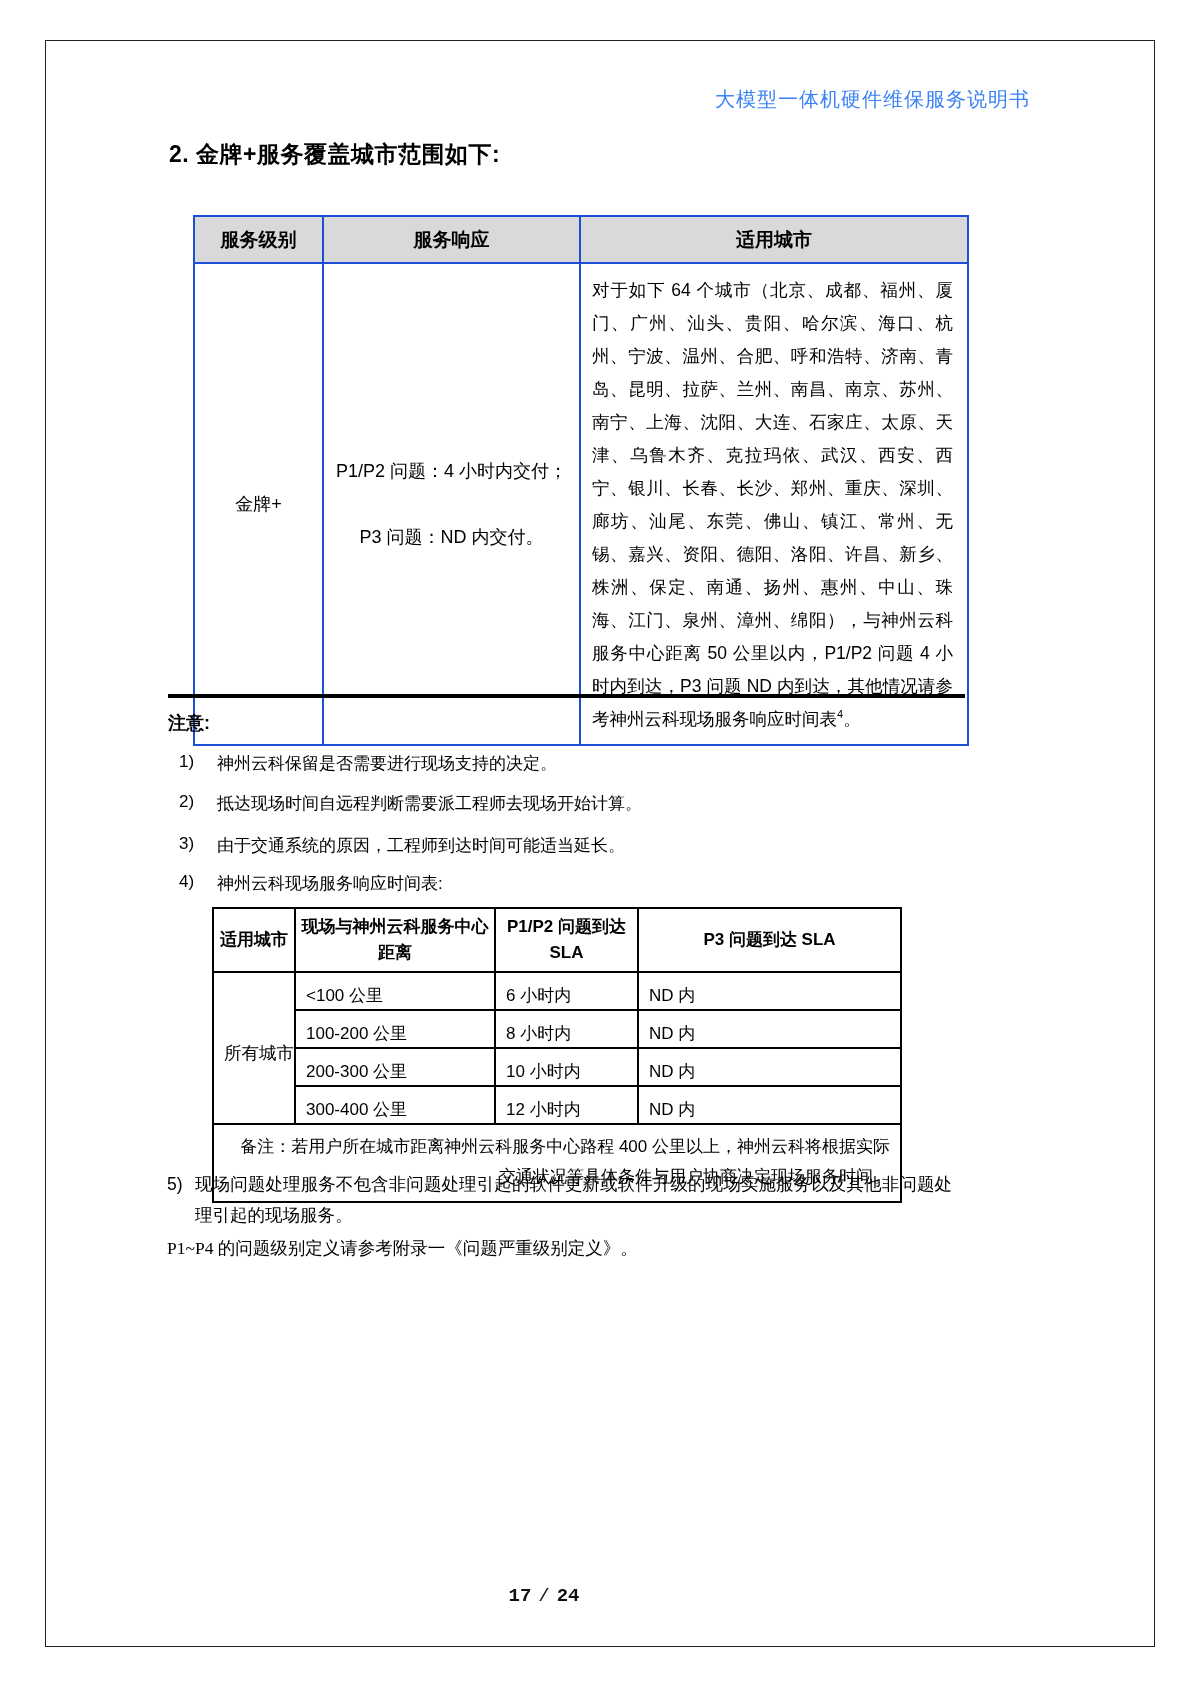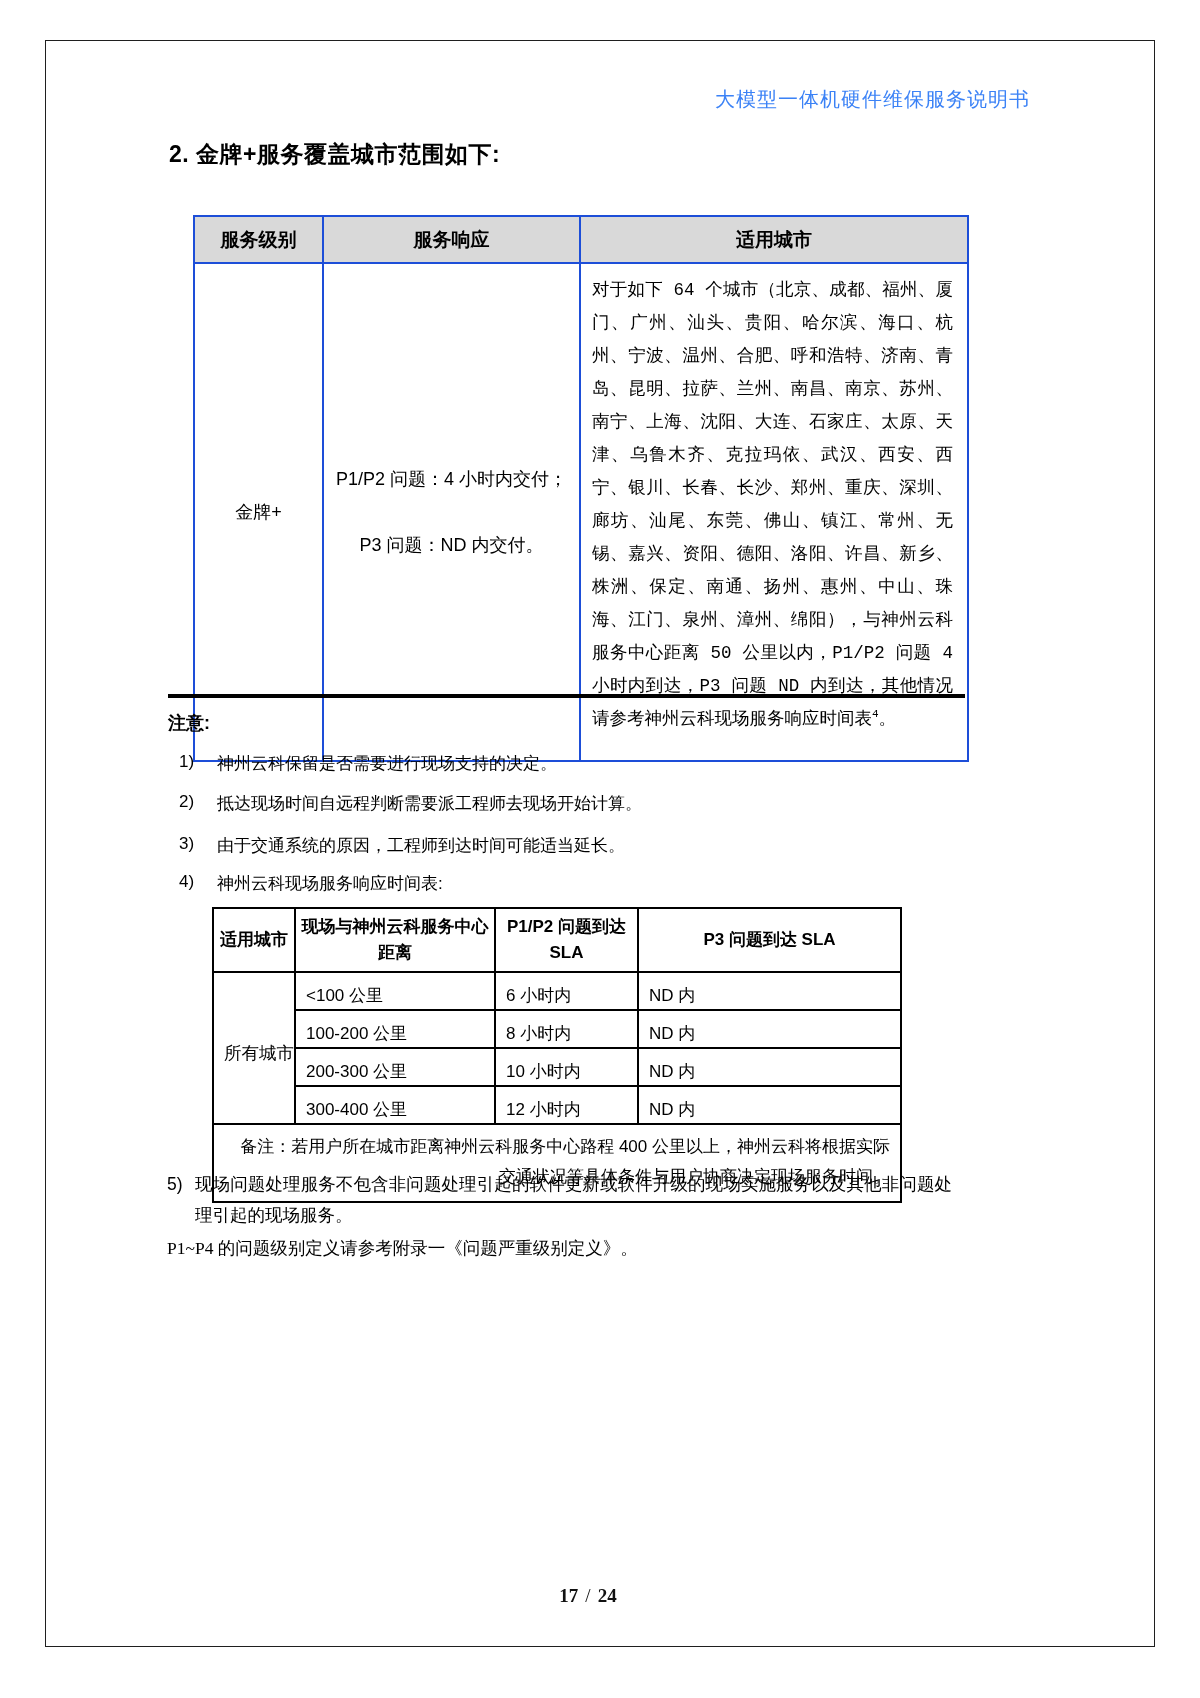--- a/index.html
+++ b/index.html
@@ -30,21 +30,21 @@
   .t1 th {
     background:#d9d9d9; height:47px; font-size:19px;
     text-align:center; vertical-align:middle; font-weight:700;
   }
   .t1 tbody tr { height:406px; }
   .t1 .lvl { text-align:center; vertical-align:middle; font-size:18px; }
   .t1 .resp { text-align:center; vertical-align:middle; font-size:18px; line-height:33px; padding:0 10px; }
   .resp-p1 { margin-bottom:33px; }
   .t1 .cities {
     font-size:17.5px; line-height:33px; text-align:justify;
-    padding:10px 14px 24px 11px; vertical-align:top;font-family:Liberation Mono, monospace;
+    padding:10px 14px 8px 11px; vertical-align:top;
   }
   .t1 .cities sup { font-size:11px; line-height:0; }
 
   .divider-rule {
     position:absolute; left:168px; top:694px; width:797px; height:3.5px; background:#000;
   }
   .notes-label { position:absolute; left:168px; top:711px; font-size:18px; font-weight:700; }
   .note-item { position:absolute; left:179px; display:flex; font-size:17px; }
   .note-item .num { width:38px; flex:none; }
   #note1 { top:752px; } #note2 { top:792px; } #note3 { top:834px; } #note4 { top:872px; }
@@ -57,22 +57,22 @@
   .t2 .scope { text-align:center; padding:0; font-size:17.5px; }
   .t2 .remark td { padding:7px 10px 9px; line-height:30px; text-align:right; }
 
   .note5 { position:absolute; left:167px; top:1169px; display:flex; font-size:17.5px; line-height:31px; }
   .note5 .num { width:28px; flex:none; }
   .note5 .txt { width:757px; text-align:justify; }
   .closing { position:absolute; left:167px; top:1236px; font-size:17.5px;font-family:Liberation Serif, serif; }
 
   .doc-footer {
     position:absolute; top:1585px; left:0; width:1088px; text-align:center;
-    font-family:Liberation Serif, serif;
-    font-size:19px; font-weight:700; color:#111;margin-left:44px;
+    font-family:Liberation Mono, monospace;
+    font-size:19px; font-weight:700; color:#111;
   }
   .doc-footer .sep { margin:0 7px; font-weight:400; }
 </style>
 </head>
 <body>
 
 <div class="page-frame"></div>
 
 <div class="doc-header">大模型一体机硬件维保服务说明书</div>
 

